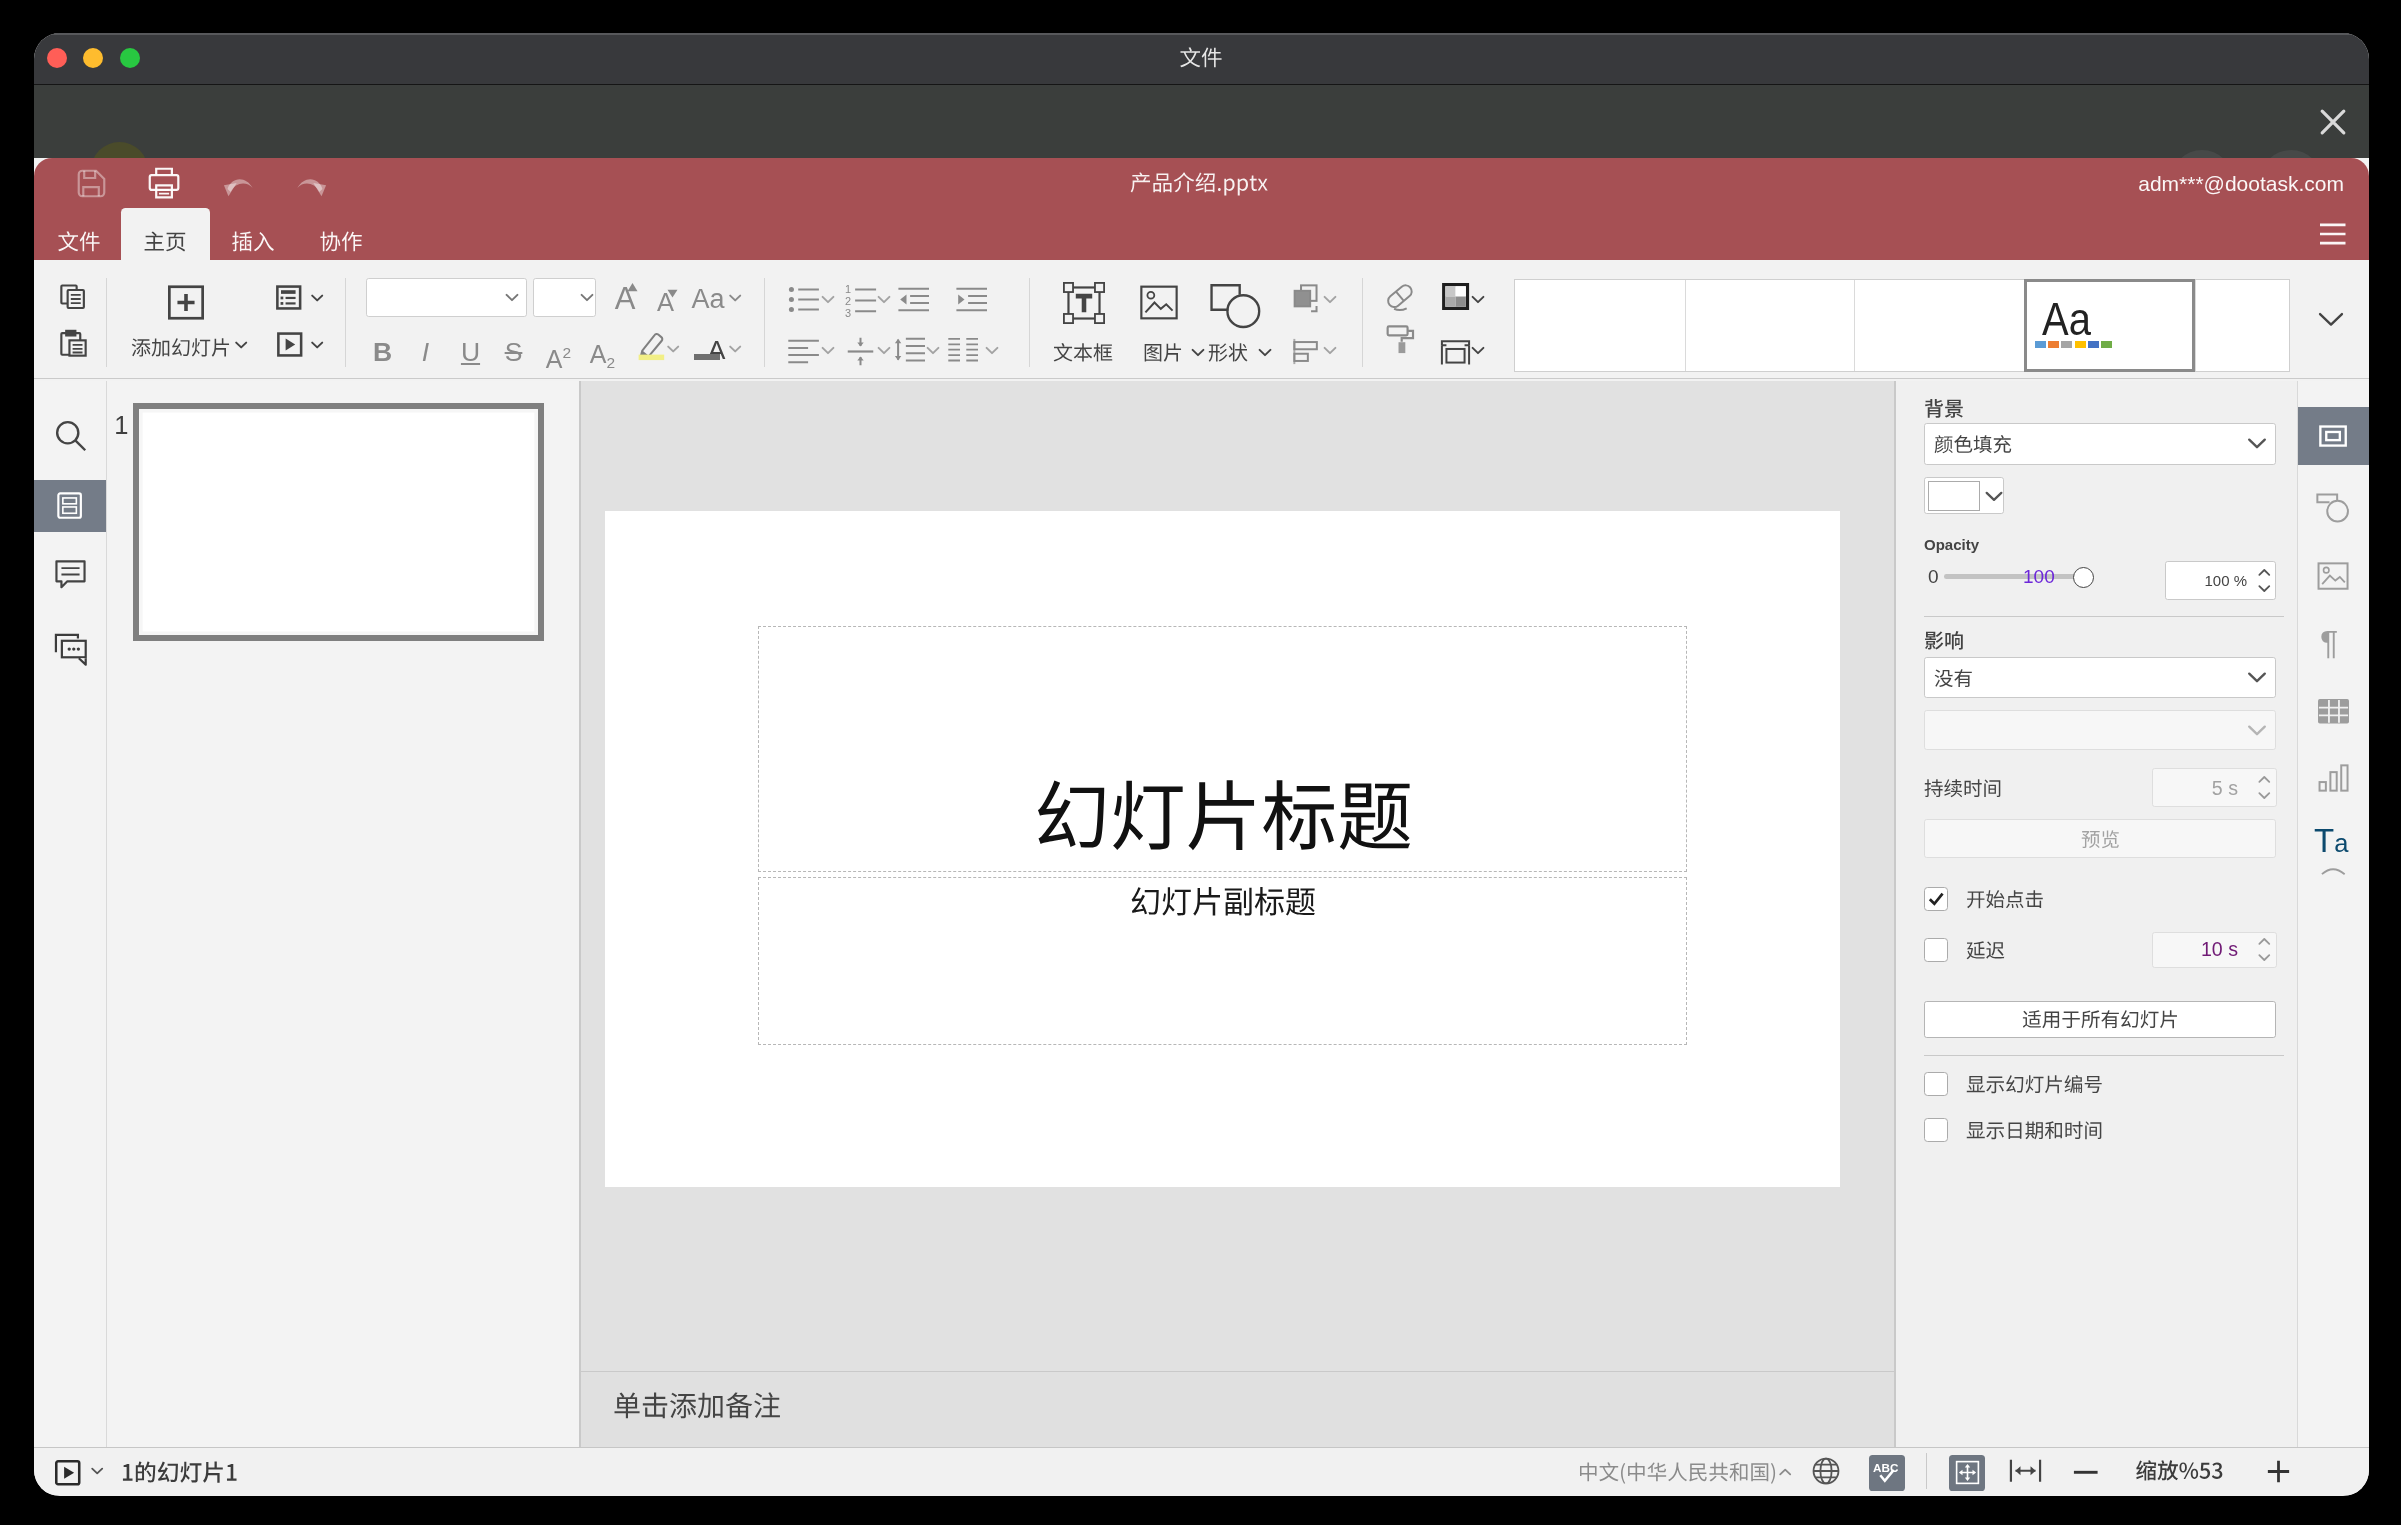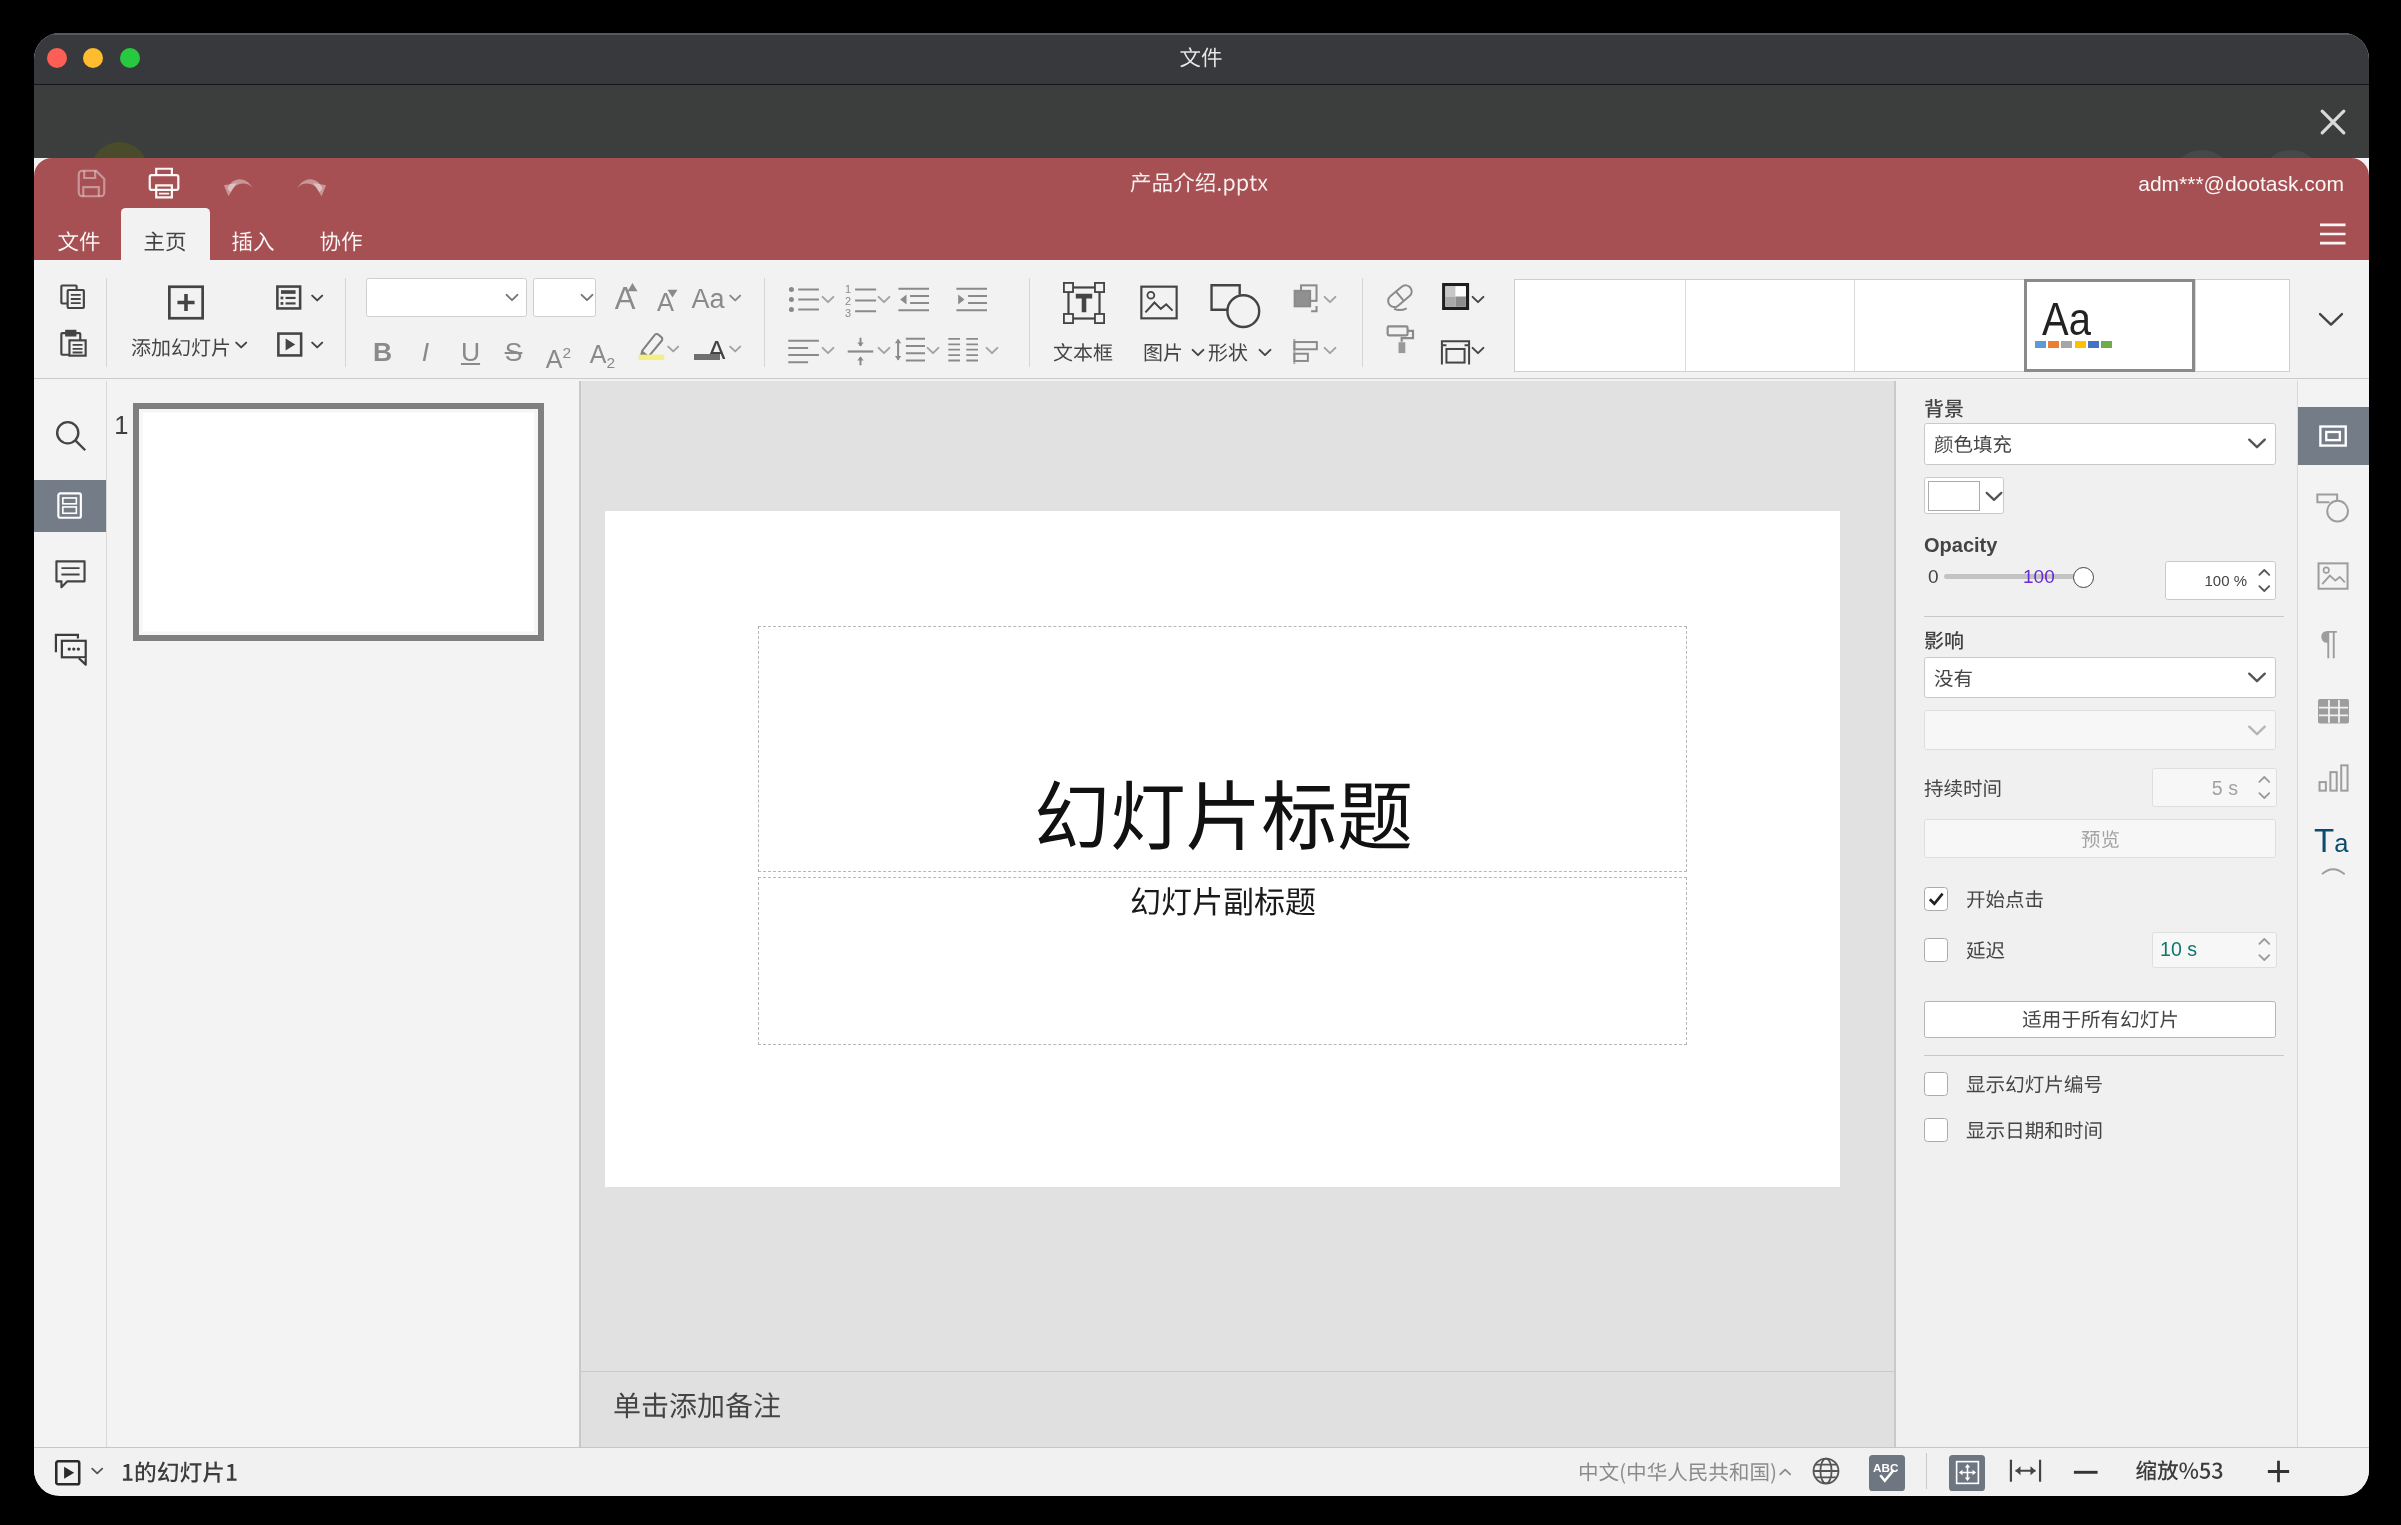--- a/index.html
+++ b/index.html
@@ -344,21 +344,21 @@
       <path d="M698 -506C696 -147 684 -34 432 30C444 43 461 67 467 82C735 9 755 -126 757 -506ZM400 -459C345 -410 243 -364 158 -338C175 -325 194 -304 205 -289C295 -320 398 -372 462 -433ZM431 -185C371 -104 252 -35 132 1C148 15 167 38 178 55C306 12 427 -63 497 -156ZM740 -77C805 -32 882 35 918 80L961 34C924 -11 845 -75 782 -118ZM536 -609V-137H596V-552H851V-139H914V-609H725C738 -641 753 -680 766 -718H947V-778H514V-718H703C693 -683 678 -641 664 -609ZM229 -824C242 -799 254 -767 263 -740H68V-677H496V-740H334C325 -770 308 -811 291 -842ZM415 -326C356 -263 246 -205 150 -172C155 -225 156 -277 156 -321V-472H493V-535H392C412 -569 434 -613 453 -653L390 -669C375 -630 349 -574 326 -535H195L248 -554C240 -586 217 -636 194 -671L135 -652C157 -616 178 -568 186 -535H89V-322C89 -215 84 -65 32 45C49 51 79 69 92 81C125 9 142 -82 150 -169C166 -155 183 -134 193 -118C296 -158 407 -224 475 -300Z M1474 -492V-319H1243V-492ZM1547 -492H1786V-319H1547ZM1598 -685C1569 -643 1531 -597 1494 -563H1229C1268 -601 1304 -642 1337 -685ZM1354 -843C1284 -708 1162 -587 1039 -511C1053 -495 1074 -457 1081 -441C1111 -461 1141 -484 1170 -509V-81C1170 36 1219 63 1378 63C1414 63 1725 63 1765 63C1914 63 1945 18 1963 -138C1941 -142 1910 -154 1890 -166C1879 -34 1863 -6 1764 -6C1696 -6 1426 -6 1373 -6C1263 -6 1243 -20 1243 -80V-247H1786V-202H1861V-563H1585C1632 -611 1678 -669 1712 -722L1663 -757L1648 -752H1383C1397 -774 1410 -796 1422 -818Z M2699 -61C2767 -20 2854 40 2896 80L2946 28C2902 -11 2814 -69 2746 -107ZM2536 -107C2488 -61 2394 -6 2319 28C2334 42 2355 65 2366 80C2441 44 2537 -12 2600 -63ZM2611 -839C2608 -812 2604 -780 2598 -747H2374V-685H2587L2573 -619H2425V-174H2335V-108H2960V-174H2869V-619H2640L2658 -685H2933V-747H2672L2691 -834ZM2491 -174V-240H2800V-174ZM2491 -456H2800V-396H2491ZM2491 -502V-565H2800V-502ZM2491 -350H2800V-288H2491ZM2034 -136 2061 -61C2143 -94 2245 -137 2343 -179L2331 -246L2225 -205V-528H2340V-599H2225V-828H2154V-599H2040V-528H2154V-178C2109 -161 2067 -147 2034 -136Z M3150 -306C3174 -314 3203 -318 3342 -327C3325 -153 3277 -44 3055 15C3073 31 3094 62 3102 82C3346 10 3404 -125 3423 -331L3572 -339V-53C3572 32 3598 56 3690 56C3710 56 3821 56 3842 56C3928 56 3949 15 3958 -140C3936 -146 3903 -159 3887 -174C3882 -38 3875 -15 3836 -15C3811 -15 3719 -15 3700 -15C3659 -15 3652 -21 3652 -54V-344L3793 -351C3816 -326 3836 -302 3851 -281L3918 -325C3864 -396 3752 -499 3659 -572L3598 -534C3641 -499 3687 -458 3730 -416L3259 -395C3322 -455 3387 -529 3445 -607H3936V-680H3067V-607H3344C3285 -526 3218 -453 3193 -432C3167 -405 3144 -387 3124 -383C3133 -361 3146 -322 3150 -306ZM3425 -821C3455 -778 3490 -718 3505 -680L3583 -708C3566 -744 3531 -801 3500 -844Z" fill="#444"></path>
     </svg>
 <svg style="position:absolute;left:2212px;top:404px;overflow:visible" width="22" height="12.8" viewBox="0 0 24 14">
       <polyline points="3.5,2.92 12,11.08 20.5,2.92" fill="none" stroke="#555" stroke-width="2.6" stroke-linecap="round" stroke-linejoin="round"></polyline>
     </svg>
 <div class="abs" style="left:1890px;top:444px;width:80px;height:37px;background:#fff;border:0.9px solid #c9c9c9;border-radius:2.7px"></div>
 <div class="abs" style="left:1894px;top:448px;width:52px;height:30px;background:#fff;border:1.8px solid #ababab"></div>
 <svg style="position:absolute;left:1949px;top:457px;overflow:visible" width="22" height="12.8" viewBox="0 0 24 14">
       <polyline points="4.0,3.16 12,10.84 20.0,3.16" fill="none" stroke="#555" stroke-width="2.5" stroke-linecap="round" stroke-linejoin="round"></polyline>
     </svg>
-<div class="abs" style="left:1890px;top:500px;width:119px;height:22px;color:#444;font-size:20px;font-weight:bold;line-height:24px">Opacity</div>
+<div class="abs" style="left:1890px;top:500px;width:119px;height:22px;color:#444;font-size:15px;font-weight:bold;line-height:24px">Opacity</div>
 <div class="abs" style="left:1894px;top:534px;width:18px;height:20px;color:#444;font-size:19px;line-height:20px">0</div>
 <div class="abs" style="left:1910px;top:541px;width:133px;height:4.6px;background:#c3c3c3;border-radius:2.3px"></div>
 <div class="abs" style="left:2039px;top:534px;width:21px;height:21px;background:#fff;border:1.8px solid #444;border-radius:50%"></div>
 <div class="abs" style="left:1989px;top:534px;width:55px;height:20px;color:#6d28d9;font-size:19px;line-height:20px">100</div>
 <div class="abs" style="left:2131px;top:528px;width:111px;height:39px;background:#fff;border:0.9px solid #c9c9c9;border-radius:2.7px"></div>
 <div class="abs" style="left:2140px;top:537px;width:73px;height:21px;color:#444;font-size:15px;line-height:21px;text-align:right">100 %</div>
 <svg style="position:absolute;left:2223px;top:534px;overflow:visible" width="14.6" height="27" viewBox="0 0 16 30">
       <polyline points="2.5,8.64 8,3.3600000000000003 13.5,8.64" fill="none" stroke="#555" stroke-width="2" stroke-linecap="round" stroke-linejoin="round"></polyline>
       <polyline points="2.5,21.36 8,26.64 13.5,21.36" fill="none" stroke="#555" stroke-width="2" stroke-linecap="round" stroke-linejoin="round"></polyline>
     </svg>
@@ -395,21 +395,21 @@
       <path d="M2 9 L7 14 L16 3" fill="none" stroke="#222" stroke-width="3"></path>
     </svg>
 <svg style="position:absolute;left:1932px;top:854px;overflow:visible" width="78" height="24.5" viewBox="0 -1000 4000 1250">
       <path d="M649 -703V-418H369V-461V-703ZM52 -418V-346H288C274 -209 223 -75 54 28C74 41 101 66 114 84C299 -33 351 -189 365 -346H649V81H726V-346H949V-418H726V-703H918V-775H89V-703H293V-461L292 -418Z M1462 -327V80H1531V36H1833V78H1905V-327ZM1531 -31V-259H1833V-31ZM1429 -407C1458 -419 1501 -423 1873 -452C1886 -426 1897 -402 1905 -381L1969 -414C1938 -491 1868 -608 1800 -695L1740 -666C1774 -622 1808 -569 1838 -517L1519 -497C1585 -587 1651 -703 1705 -819L1627 -841C1577 -714 1495 -580 1468 -544C1443 -508 1423 -484 1404 -480C1413 -460 1425 -423 1429 -407ZM1202 -565H1316C1304 -437 1281 -329 1247 -241C1213 -268 1178 -295 1144 -319C1163 -390 1184 -477 1202 -565ZM1065 -292C1115 -258 1168 -216 1217 -174C1171 -84 1112 -20 1040 19C1056 33 1076 60 1086 78C1162 31 1223 -34 1271 -124C1309 -87 1342 -52 1364 -21L1410 -82C1385 -115 1347 -154 1303 -193C1349 -305 1377 -448 1389 -630L1345 -637L1333 -635H1216C1229 -703 1240 -770 1248 -831L1178 -836C1171 -774 1161 -705 1148 -635H1043V-565H1134C1113 -462 1088 -363 1065 -292Z M2237 -465H2760V-286H2237ZM2340 -128C2353 -63 2361 21 2361 71L2437 61C2436 13 2426 -70 2411 -134ZM2547 -127C2576 -65 2606 19 2617 69L2690 50C2678 0 2646 -81 2615 -142ZM2751 -135C2801 -72 2857 17 2880 72L2951 42C2926 -13 2868 -98 2818 -161ZM2177 -155C2146 -81 2095 0 2042 46L2110 79C2165 26 2216 -58 2248 -136ZM2166 -536V-216H2835V-536H2530V-663H2910V-734H2530V-840H2455V-536Z M3148 -301V23H3775V80H3852V-301H3775V-50H3542V-378H3937V-453H3542V-610H3868V-685H3542V-839H3464V-685H3139V-610H3464V-453H3065V-378H3464V-50H3227V-301Z" fill="#444"></path>
     </svg>
 <div class="abs" style="left:1890px;top:905px;width:24px;height:24px;background:#fff;border:1.8px solid #ababab;border-radius:3.6px"></div>
 <svg style="position:absolute;left:1932px;top:905px;overflow:visible" width="39" height="24.5" viewBox="0 -1000 2000 1250">
       <path d="M435 -560V-122H949V-191H724V-444H941V-512H724V-724C802 -738 874 -756 933 -776L876 -835C767 -794 567 -760 395 -741C404 -724 414 -697 416 -679C491 -687 572 -698 650 -711V-191H505V-560ZM93 -395C93 -403 107 -412 120 -420H280C266 -328 244 -249 214 -183C182 -226 157 -279 137 -345L77 -322C104 -236 138 -170 180 -118C140 -52 90 -2 32 34C49 44 77 70 88 87C143 51 191 1 232 -63C341 31 488 54 669 54H937C942 33 955 -1 968 -19C914 -17 712 -17 671 -17C506 -17 367 -37 267 -125C311 -218 343 -334 360 -478L315 -490L302 -488H186C237 -563 290 -658 338 -757L291 -787L268 -777H50V-709H237C196 -621 145 -539 127 -515C106 -484 81 -459 63 -455C73 -440 87 -409 93 -395Z M1080 -785C1136 -733 1202 -658 1231 -609L1292 -652C1261 -700 1194 -772 1137 -823ZM1605 -391C1695 -301 1807 -176 1859 -99L1923 -148C1868 -225 1753 -346 1664 -433ZM1262 -479H1049V-408H1187V-127C1143 -110 1091 -66 1038 -9L1089 61C1140 -6 1189 -66 1222 -66C1245 -66 1277 -32 1319 -6C1389 37 1473 49 1597 49C1693 49 1872 43 1943 38C1944 17 1956 -21 1965 -42C1868 -31 1718 -23 1600 -23C1486 -23 1401 -30 1336 -70C1302 -90 1281 -110 1262 -122ZM1491 -534V-560V-715H1814V-534ZM1413 -788V-561C1413 -436 1402 -266 1307 -146C1325 -137 1359 -114 1372 -100C1452 -200 1479 -340 1488 -462H1890V-788Z" fill="#444"></path>
     </svg>
 <div class="abs" style="left:2118px;top:899px;width:125px;height:36px;background:#f7f7f7;border:0.9px solid #dedede;border-radius:2.7px"></div>
-<div class="abs" style="left:2126px;top:905px;width:78px;height:23px;color:#0f766e;font-size:19.6px;line-height:23px;">10 s</div>
+<div class="abs" style="left:2126px;top:905px;width:78px;height:23px;color:#701a75;font-size:19.6px;line-height:23px;text-align:right">10 s</div>
 <svg style="position:absolute;left:2223px;top:903px;overflow:visible" width="14.6" height="27" viewBox="0 0 16 30">
       <polyline points="2.5,8.64 8,3.3600000000000003 13.5,8.64" fill="none" stroke="#999" stroke-width="2" stroke-linecap="round" stroke-linejoin="round"></polyline>
       <polyline points="2.5,21.36 8,26.64 13.5,21.36" fill="none" stroke="#999" stroke-width="2" stroke-linecap="round" stroke-linejoin="round"></polyline>
     </svg>
 <div class="abs" style="left:1890px;top:968px;width:352px;height:37px;background:#fff;border:0.9px solid #b5b5b5;border-radius:2.7px"></div>
 <svg style="position:absolute;left:1988px;top:974px;overflow:visible" width="157" height="24.5" viewBox="0 -1000 8000 1250">
       <path d="M62 -763C116 -714 180 -644 209 -598L268 -644C238 -690 172 -758 117 -804ZM459 -339H808V-175H459ZM248 -483H39V-413H176V-103C133 -85 85 -46 38 1L85 64C137 2 188 -51 223 -51C246 -51 278 -21 320 2C391 42 476 52 595 52C691 52 868 47 940 42C942 21 953 -14 961 -33C864 -22 714 -15 597 -15C488 -15 401 -21 337 -58C295 -80 271 -101 248 -110ZM387 -401V-113H883V-401H672V-528H953V-595H672V-727C755 -738 833 -752 893 -770L856 -833C736 -796 523 -772 350 -759C358 -742 367 -716 369 -699C440 -703 519 -709 597 -717V-595H306V-528H597V-401Z M1153 -770V-407C1153 -266 1143 -89 1032 36C1049 45 1079 70 1090 85C1167 0 1201 -115 1216 -227H1467V71H1543V-227H1813V-22C1813 -4 1806 2 1786 3C1767 4 1699 5 1629 2C1639 22 1651 55 1655 74C1749 75 1807 74 1841 62C1875 50 1887 27 1887 -22V-770ZM1227 -698H1467V-537H1227ZM1813 -698V-537H1543V-698ZM1227 -466H1467V-298H1223C1226 -336 1227 -373 1227 -407ZM1813 -466V-298H1543V-466Z M2124 -769V-694H2470V-441H2055V-366H2470V-30C2470 -9 2462 -3 2440 -3C2418 -2 2341 -1 2259 -4C2271 18 2285 53 2290 75C2393 75 2459 74 2496 61C2534 49 2549 25 2549 -30V-366H2946V-441H2549V-694H2876V-769Z M3534 -739V-406C3534 -267 3523 -91 3404 32C3420 42 3451 67 3462 82C3591 -48 3611 -255 3611 -406V-429H3766V77H3841V-429H3958V-501H3611V-684C3726 -702 3854 -728 3939 -764L3888 -828C3806 -790 3659 -758 3534 -739ZM3172 -361V-391V-521H3370V-361ZM3441 -819C3362 -783 3218 -756 3098 -741V-391C3098 -261 3093 -88 3029 34C3045 43 3077 68 3090 82C3147 -22 3165 -167 3170 -293H3442V-589H3172V-685C3284 -699 3408 -721 3489 -756Z M4391 -840C4379 -797 4365 -753 4347 -710H4063V-640H4316C4252 -508 4160 -386 4040 -304C4054 -290 4078 -263 4088 -246C4151 -291 4207 -345 4255 -406V79H4329V-119H4748V-15C4748 0 4743 6 4726 6C4707 7 4646 8 4580 5C4590 26 4601 57 4605 77C4691 77 4746 77 4779 66C4812 53 4822 30 4822 -14V-524H4336C4359 -562 4379 -600 4397 -640H4939V-710H4427C4442 -747 4455 -785 4467 -822ZM4329 -289H4748V-184H4329ZM4329 -353V-456H4748V-353Z M5476 -742V-671H5850C5838 -240 5823 -77 5790 -41C5779 -28 5767 -24 5748 -24C5723 -24 5662 -24 5595 -30C5609 -9 5618 22 5619 44C5679 48 5741 50 5777 46C5813 42 5835 33 5858 2C5899 -48 5912 -214 5926 -701C5926 -712 5926 -742 5926 -742ZM5086 1C5110 -13 5149 -21 5446 -75C5462 -32 5474 8 5481 39L5549 10C5530 -69 5476 -194 5426 -290L5363 -266C5383 -227 5403 -184 5421 -140L5189 -102C5293 -230 5397 -391 5483 -556L5408 -590C5390 -551 5370 -511 5349 -473L5160 -460C5227 -558 5294 -685 5345 -807L5269 -837C5222 -701 5141 -555 5115 -518C5091 -479 5072 -453 5052 -448C5061 -427 5074 -390 5078 -374C5096 -381 5126 -387 5310 -403C5243 -289 5177 -195 5149 -162C5110 -112 5083 -79 5059 -72C5069 -52 5082 -15 5086 1Z M6100 -635C6095 -556 6080 -452 6056 -390L6114 -366C6140 -438 6154 -547 6157 -628ZM6380 -651C6364 -589 6332 -499 6307 -443L6353 -422C6382 -474 6415 -558 6444 -626ZM6219 -835V-515C6219 -328 6203 -128 6043 25C6060 36 6086 63 6097 80C6184 -3 6233 -100 6260 -201C6304 -153 6364 -85 6390 -49L6440 -107C6415 -136 6312 -244 6276 -276C6289 -355 6292 -436 6292 -515V-835ZM6444 -758V-685H6707V-30C6707 -12 6700 -6 6680 -5C6658 -4 6586 -4 6512 -7C6524 15 6538 52 6543 74C6638 74 6700 73 6737 60C6773 47 6786 21 6786 -30V-685H6961V-758Z M7180 -814V-481C7180 -304 7166 -119 7038 23C7057 36 7084 64 7097 82C7189 -19 7230 -141 7246 -267H7668V80H7749V-344H7254C7257 -390 7258 -435 7258 -481V-504H7903V-581H7621V-839H7542V-581H7258V-814Z" fill="#444"></path>
     </svg>
 <div class="abs" style="left:1890px;top:1022px;width:360px;height:0.9px;background:#c9c9c9"></div>
 <div class="abs" style="left:1890px;top:1039px;width:24px;height:24px;background:#fff;border:1.8px solid #ababab;border-radius:3.6px"></div>

